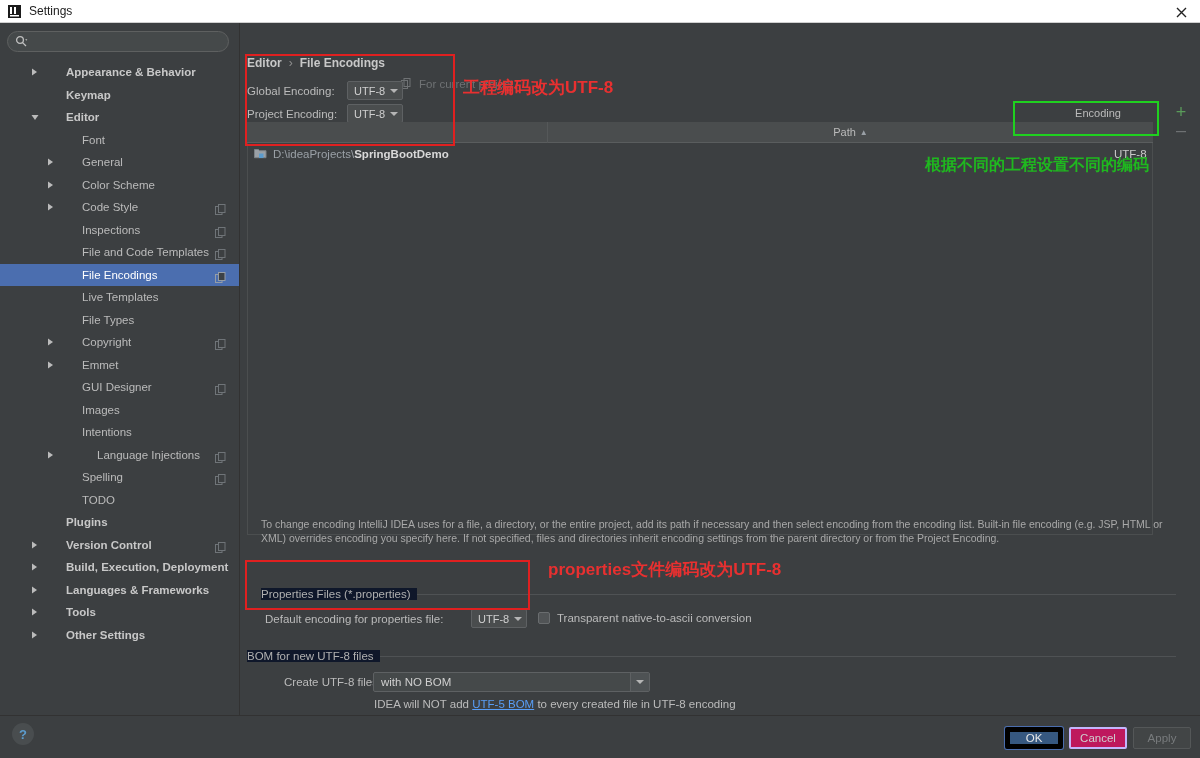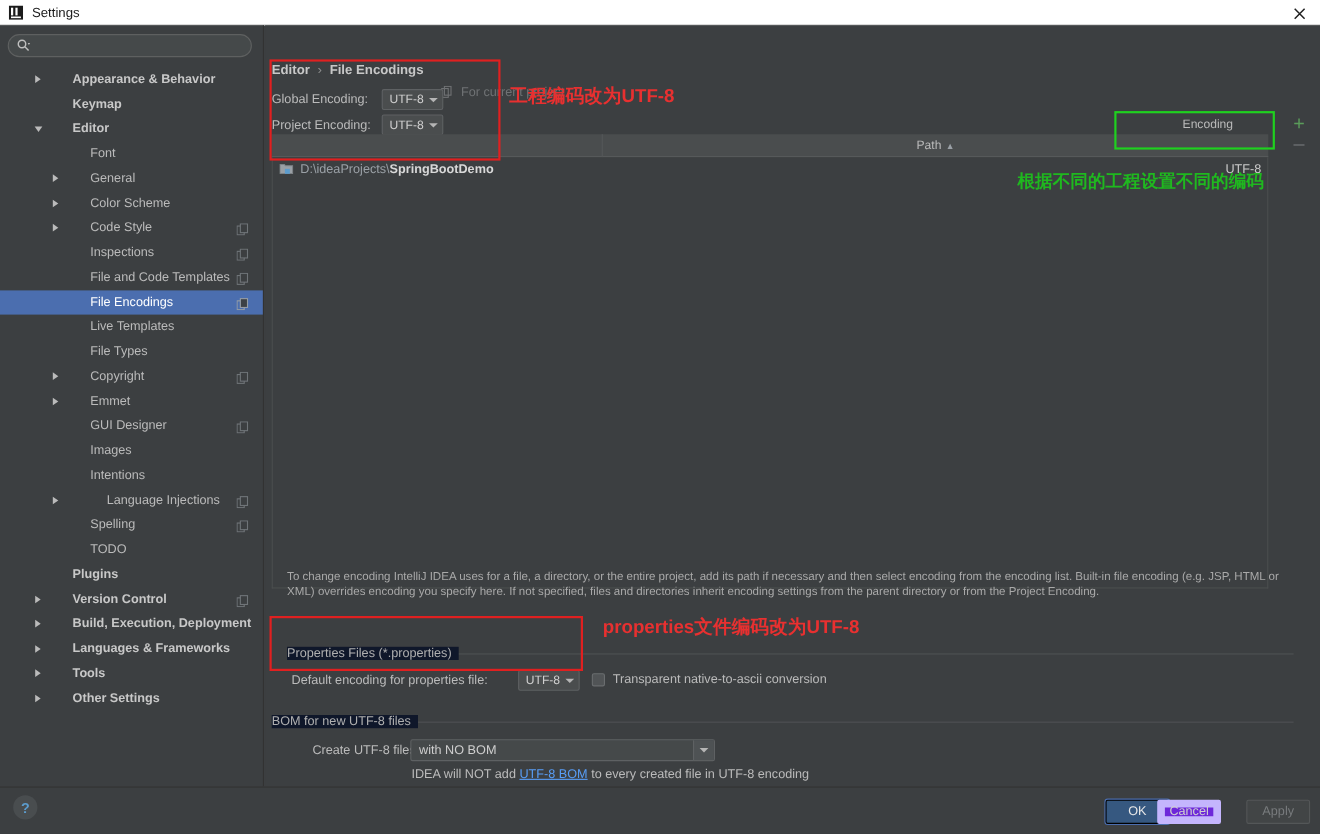--- a/index.html
+++ b/index.html
@@ -267,26 +267,26 @@
   }
   .btn {
     position: absolute; top: 11px;
     height: 22px;
     display: flex; align-items: center; justify-content: center;
     font-size: 11.5px; border-radius: 2px;
     cursor: pointer;
   }
   .btn-ok {
     right: 137px; width: 58px;
-    background: #365880; border: 1px solid #000000; color: #e8e8e8;
+    background: #365880; border: 5px solid #000000; color: #e8e8e8;
     box-shadow: 0 0 0 1px #4b6eaf;
   }
   .btn-cancel {
-    right: 90px; width: 58px;
-    background: #6d28d9; border: 7px solid #c4b5fd; color: #cfcfcf;
+    right: 73px; width: 58px;
+    background: #be185d; border: 2px solid #c4b5fd; color: #cfcfcf;
   }
   .btn-apply {
     right: 9px; width: 58px;
     background: #424546; border: 1px solid #545758; color: #787b7d;
   }
 </style>
 </head>
 <body>
 
 <div id="app">
@@ -616,21 +616,21 @@
 
     <div class="field-label" style="left:43px; top:653px;">Create UTF-8 files:</div>
     <div class="wide-combo" style="left:132px; top:649px; width:277px;">
       <span>with NO BOM</span>
       <span class="arrow-box">
         <span class="caret"></span>
       </span>
     </div>
 
     <div style="position:absolute; left:133px; top:675px; font-size:11.5px; color:#bbbbbb;">
-      <span>IDEA will NOT add </span><span class="link">UTF-8 BOM</span><span> to every created file in UTF-8 encoding</span>
+      <span>IDEA will NOT add </span><span class="link">UTF-5 BOM</span><span> to every created file in UTF-8 encoding</span>
     </div>
   </div>
 
   <div class="enc-col-header">Encoding</div>
 
   <div class="plusminus">
     <div class="pm-btn pm-plus">+</div>
     <div class="pm-btn pm-minus">–</div>
   </div>
 

